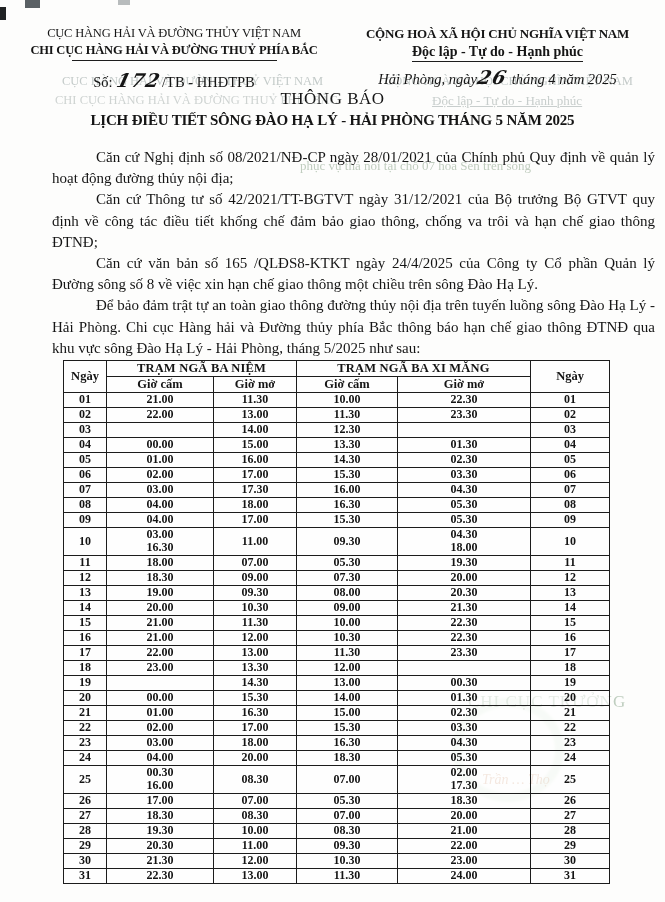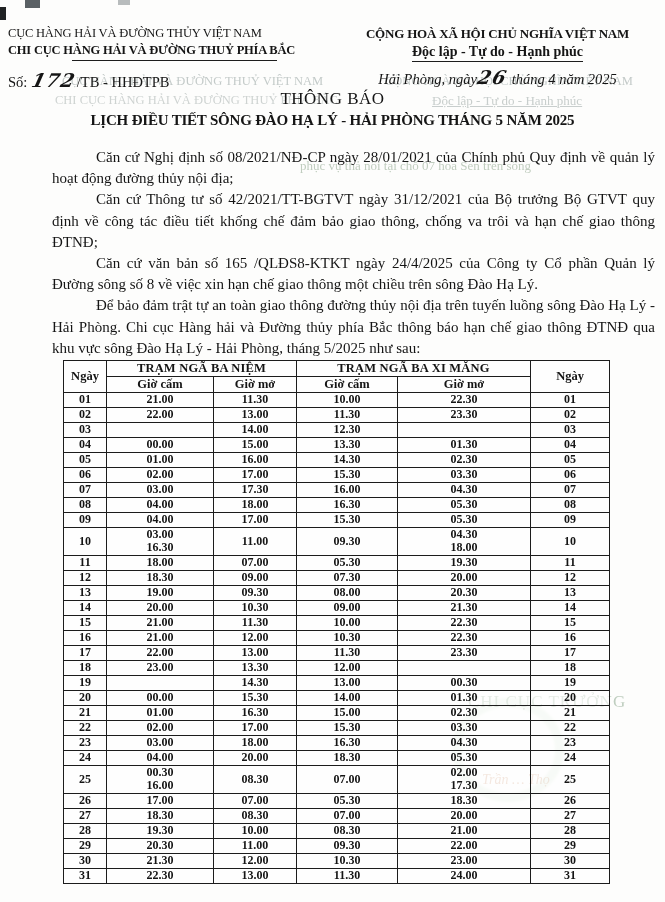--- a/index.html
+++ b/index.html
@@ -38,21 +38,21 @@
     position:absolute; left:452px; top:698px;
     width:112px; height:104px; border-radius:50%;
     border:9px solid rgba(150,192,152,.16);
     filter:blur(1px);
   }
 
   
   .content { position:absolute; inset:0; z-index:2; }
 
   .hdr { position:absolute; top:26px; left:0; width:100%; display:flex; }
-  .hdr-left  { width:340px; padding-left:8px; }
+  .hdr-left  { width:340px; padding-left:8px; text-align:center; }
   .hdr-right { flex:1; text-align:center; padding-right:10px; }
   .hl1 { font-size:12.5px; letter-spacing:-0.2px; }
   .hl2 { font-size:12.5px; font-weight:bold; margin-top:2px; letter-spacing:-0.2px; }
   .hl2-rule { width:205px; border-bottom:1.4px solid #1d1d1d; margin:2px auto 0; }
   .so-line { margin-top:12px; font-size:14.5px; }
   .hr1 { font-size:13px; font-weight:bold; letter-spacing:-0.2px; }
   .hr2 { font-size:14px; font-weight:bold; margin-top:2px; display:inline-block;
          border-bottom:1.4px solid #1d1d1d; padding-bottom:1px; }
   .date-line { margin-top:8px; font-size:14.5px; font-style:italic; }
 

